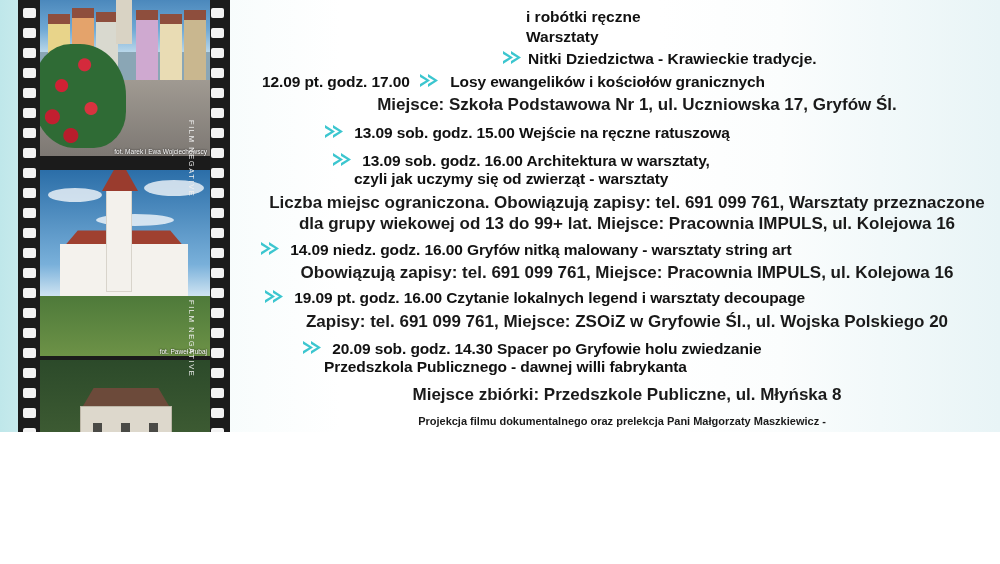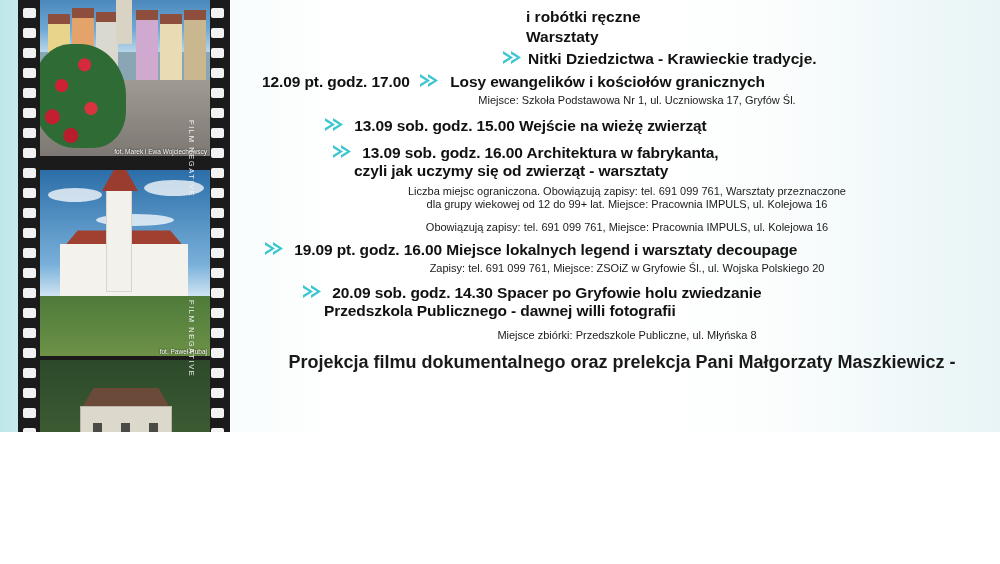--- a/index.html
+++ b/index.html
@@ -196,23 +196,23 @@
   .arrow svg { display: block; }
 
   .evt {
     font-size: 15.5px;
     font-weight: bold;
     line-height: 1.18;
     letter-spacing: -0.1px;
   }
   .evt .dt { white-space: nowrap; }
   .sub {
-    font-size: 11px;
+    font-size: 17px;
     line-height: 1.25;
-    font-weight: normal;
+    font-weight: bold;
     color: #1a1a1a;
   }
   .center { text-align: center; }
 
   .blk { margin-bottom: 5px; }
 
   .top-partial {
     font-size: 15.5px;
     font-weight: bold;
     line-height: 1.18;
@@ -366,71 +366,81 @@
 
     <div class="blk" style="margin-top:9px;">
       <div class="evt" style="padding-left:70px;">
         <span class="arrow">
           <svg width="22" height="15" viewBox="0 0 22 15">
               <path d="M1 1 L11 7.5 L1 14 L1 11 L7 7.5 L1 4 Z" fill="#3cc6cf"></path>
               <path d="M9 1 L19 7.5 L9 14 L9 11 L15 7.5 L9 4 Z" fill="#3cc6cf"></path>
             </svg>
         </span>
         <span class="dt">13.09 sob. godz.  15.00</span>
-        <span>Wejście na wieżę zwierząt</span>
+        <span>Wejście na ręczne ratuszową</span>
       </div>
     </div>
 
     <div class="blk" style="margin-top:9px;">
       <div class="evt" style="padding-left:78px;">
         <span class="arrow">
           <svg width="22" height="15" viewBox="0 0 22 15">
               <path d="M1 1 L11 7.5 L1 14 L1 11 L7 7.5 L1 4 Z" fill="#3cc6cf"></path>
               <path d="M9 1 L19 7.5 L9 14 L9 11 L15 7.5 L9 4 Z" fill="#3cc6cf"></path>
             </svg>
         </span>
         <span class="dt">13.09 sob. godz. 16.00</span>
-        <span>Architektura w fabrykanta,</span>
+        <span>Architektura w warsztaty,</span>
       </div>
       <div class="evt" style="padding-left:100px;">czyli jak uczymy się od zwierząt - warsztaty</div>
       <div class="sub center" style="margin-top:4px;padding-left:10px;">Liczba miejsc ograniczona. Obowiązują zapisy: tel. 691 099 761, Warsztaty przeznaczone</div>
-      <div class="sub center" style="padding-left:10px;">dla grupy wiekowej od 12 do 99+ lat. Miejsce: Pracownia IMPULS, ul. Kolejowa 16</div>
+      <div class="sub center" style="padding-left:10px;">dla grupy wiekowej od 13 do 99+ lat. Miejsce: Pracownia IMPULS, ul. Kolejowa 16</div>
     </div>
 
     <div class="blk" style="margin-top:6px;">
-      <div class="sub center" style="margin-top:9px;padding-left:10px;">Obowiązują zapisy: tel. 691 099 761, Miejsce: Pracownia IMPULS, ul. Kolejowa 16</div>
+      <div class="evt" style="padding-left:6px;">
+        <span class="arrow">
+          <svg width="22" height="15" viewBox="0 0 22 15">
+              <path d="M1 1 L11 7.5 L1 14 L1 11 L7 7.5 L1 4 Z" fill="#3cc6cf"></path>
+              <path d="M9 1 L19 7.5 L9 14 L9 11 L15 7.5 L9 4 Z" fill="#3cc6cf"></path>
+            </svg>
+        </span>
+        <span class="dt">14.09 niedz. godz. 16.00</span>
+        <span>Gryfów nitką malowany - warsztaty string art</span>
+      </div>
+      <div class="sub center" style="margin-top:3px;padding-left:10px;">Obowiązują zapisy: tel. 691 099 761, Miejsce: Pracownia IMPULS, ul. Kolejowa 16</div>
     </div>
 
     <div class="blk" style="margin-top:6px;">
       <div class="evt" style="padding-left:10px;">
         <span class="arrow">
           <svg width="22" height="15" viewBox="0 0 22 15">
               <path d="M1 1 L11 7.5 L1 14 L1 11 L7 7.5 L1 4 Z" fill="#3cc6cf"></path>
               <path d="M9 1 L19 7.5 L9 14 L9 11 L15 7.5 L9 4 Z" fill="#3cc6cf"></path>
             </svg>
         </span>
         <span class="dt">19.09 pt. godz. 16.00</span>
-        <span>Miejsce lokalnych legend i warsztaty decoupage</span>
+        <span>Czytanie lokalnych legend i warsztaty decoupage</span>
       </div>
       <div class="sub center" style="margin-top:3px;padding-left:10px;">Zapisy: tel. 691 099 761, Miejsce: ZSOiZ w Gryfowie Śl., ul. Wojska Polskiego 20</div>
     </div>
 
     <div class="blk" style="margin-top:8px;">
       <div class="evt" style="padding-left:48px;">
         <span class="arrow">
           <svg width="22" height="15" viewBox="0 0 22 15">
               <path d="M1 1 L11 7.5 L1 14 L1 11 L7 7.5 L1 4 Z" fill="#3cc6cf"></path>
               <path d="M9 1 L19 7.5 L9 14 L9 11 L15 7.5 L9 4 Z" fill="#3cc6cf"></path>
             </svg>
         </span>
         <span class="dt">20.09 sob. godz.  14.30</span>
         <span>Spacer po Gryfowie holu zwiedzanie</span>
       </div>
-      <div class="evt" style="padding-left:70px;">Przedszkola Publicznego - dawnej willi fotografii</div>
+      <div class="evt" style="padding-left:70px;">Przedszkola Publicznego - dawnej willi fabrykanta</div>
       <div class="sub center" style="margin-top:8px;padding-left:10px;">Miejsce zbiórki: Przedszkole Publiczne, ul. Młyńska 8</div>
     </div>
 
     <div class="blk bottom-clip" style="margin-top:7px;">
-      <div class="sub center" style="margin-top:2px;font-weight:bold;font-size:18px;">Projekcja filmu dokumentalnego oraz prelekcja Pani Małgorzaty Maszkiewicz -</div>
+      <div class="sub center" style="margin-top:2px;font-weight:bold;font-size:11px;">Projekcja filmu dokumentalnego oraz prelekcja Pani Małgorzaty Maszkiewicz -</div>
     </div>
 
   </div>
 </div>
 
 </body></html>

